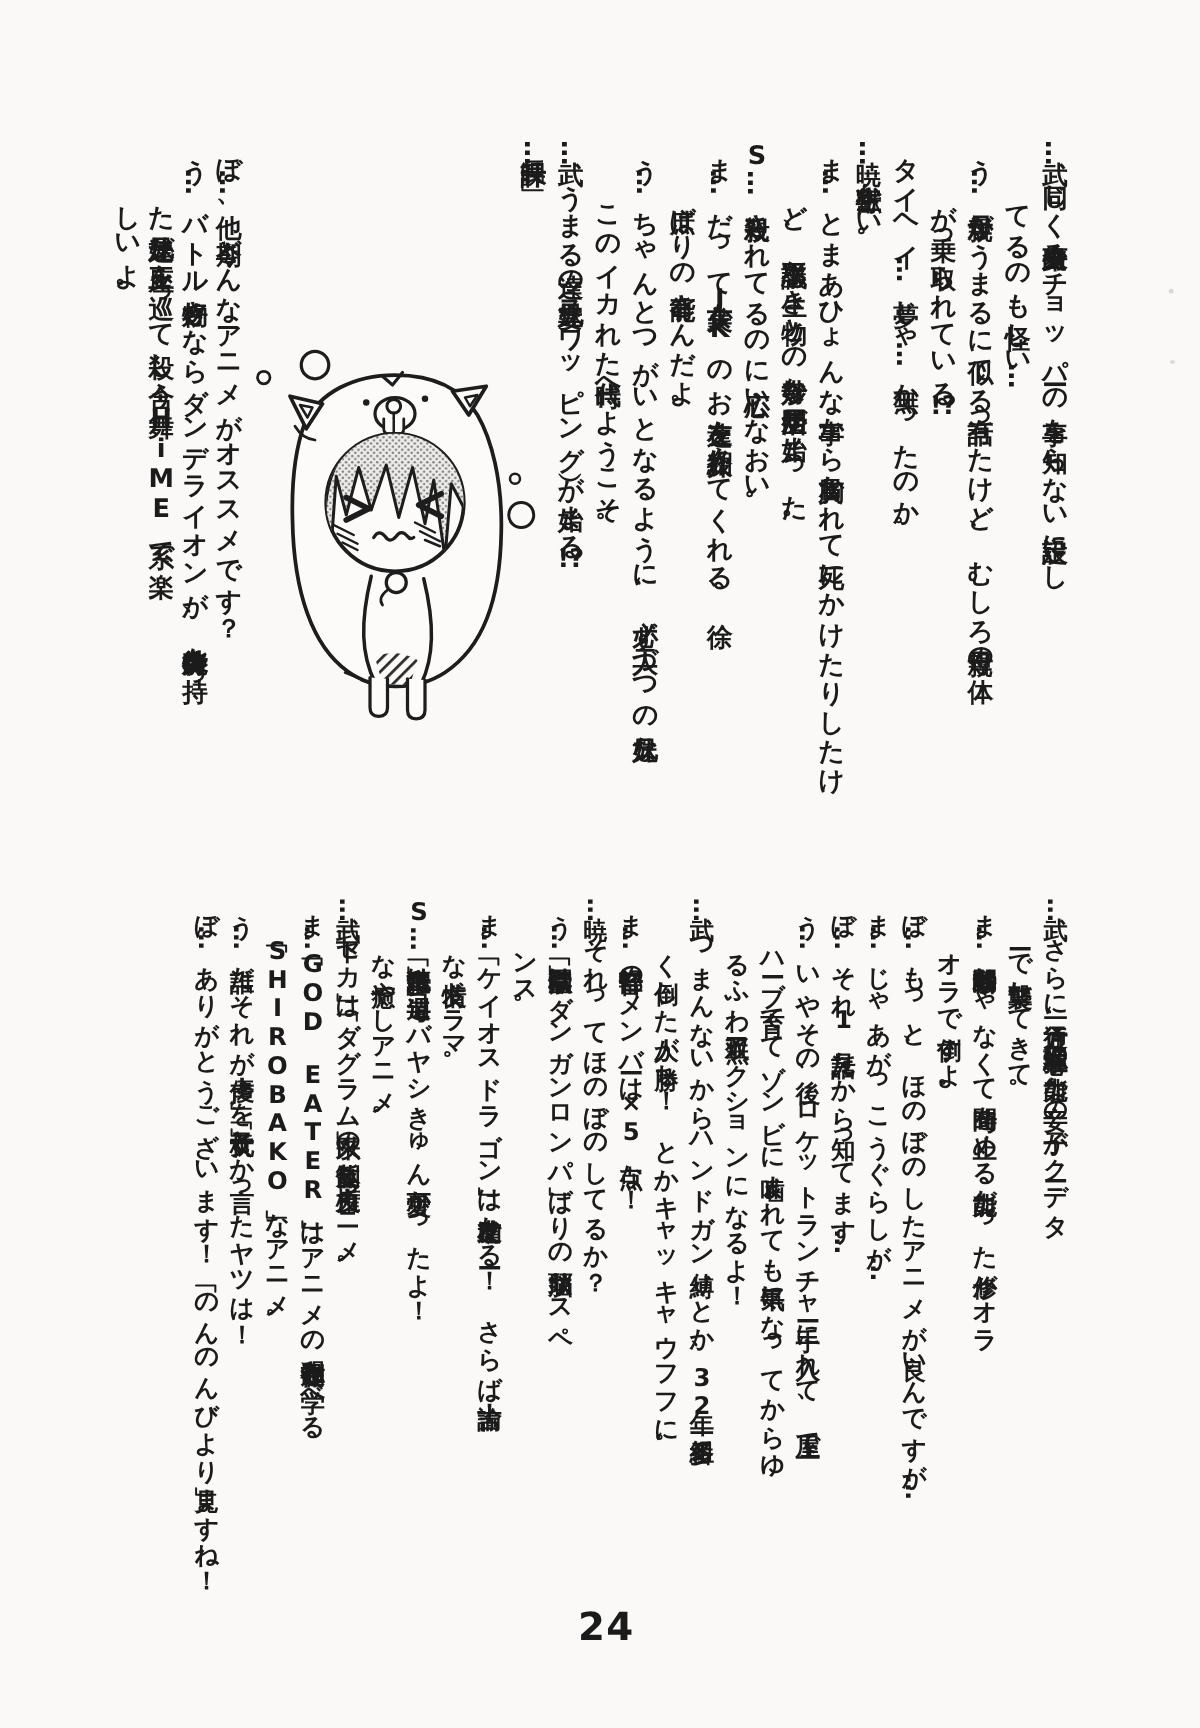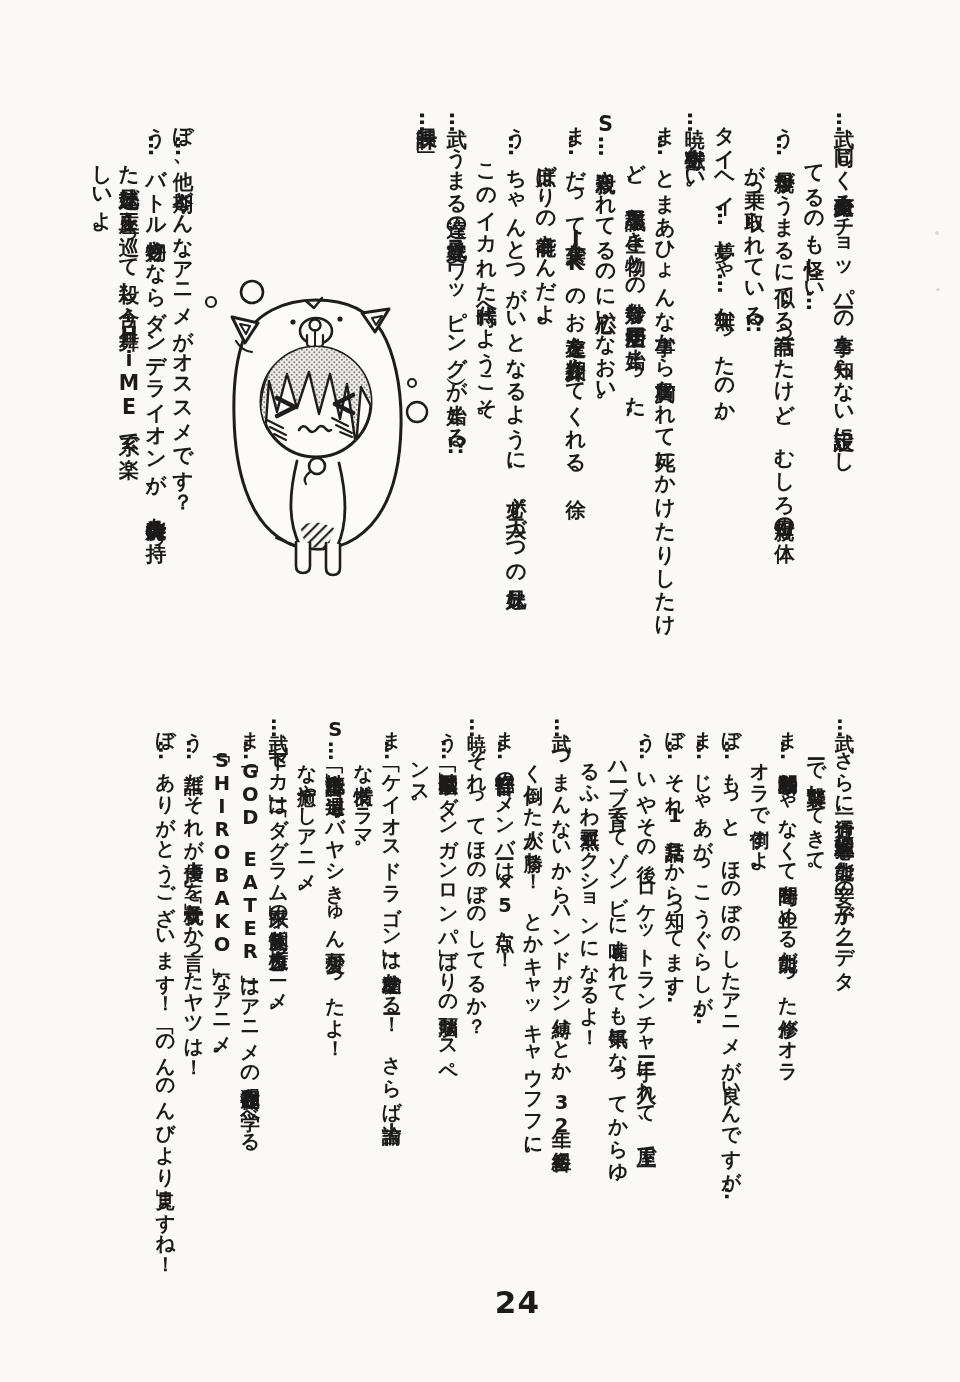--- a/index.html
+++ b/index.html
@@ -21,21 +21,21 @@
   .top-right{top:112px;right:102px;height:610px;font-size:20.5px;line-height:29.8px;}
   .top-left{top:112px;right:764px;height:610px;font-size:20.5px;line-height:27px;}
   .bottom{top:718px;right:102px;height:625px;font-size:19.5px;line-height:28.3px;}
   .top-right p.ind,.top-left p.ind{padding-top:38px;}
   .bottom p.ind{padding-top:31px;}
   .up{text-orientation:upright;}
   .tcy{text-combine-upright:all;}
   .illo{position:absolute;left:198px;top:256px;width:268px;height:338px;margin:0;}
   .pageno{
     position:absolute;left:430px;top:1284px;width:110px;
-    text-align:right;font-size:31px;font-weight:bold;letter-spacing:1px;
+    text-align:center;font-size:31px;font-weight:bold;letter-spacing:1px;
   }
   .speck{position:absolute;background:#dbd9d4;border-radius:50%;}
   .s1{left:935px;top:231px;width:4px;height:4px;}
   .s2{left:936px;top:288px;width:4px;height:3px;}
 </style>
 </head>
 <body>
 
 <div class="page">
 

